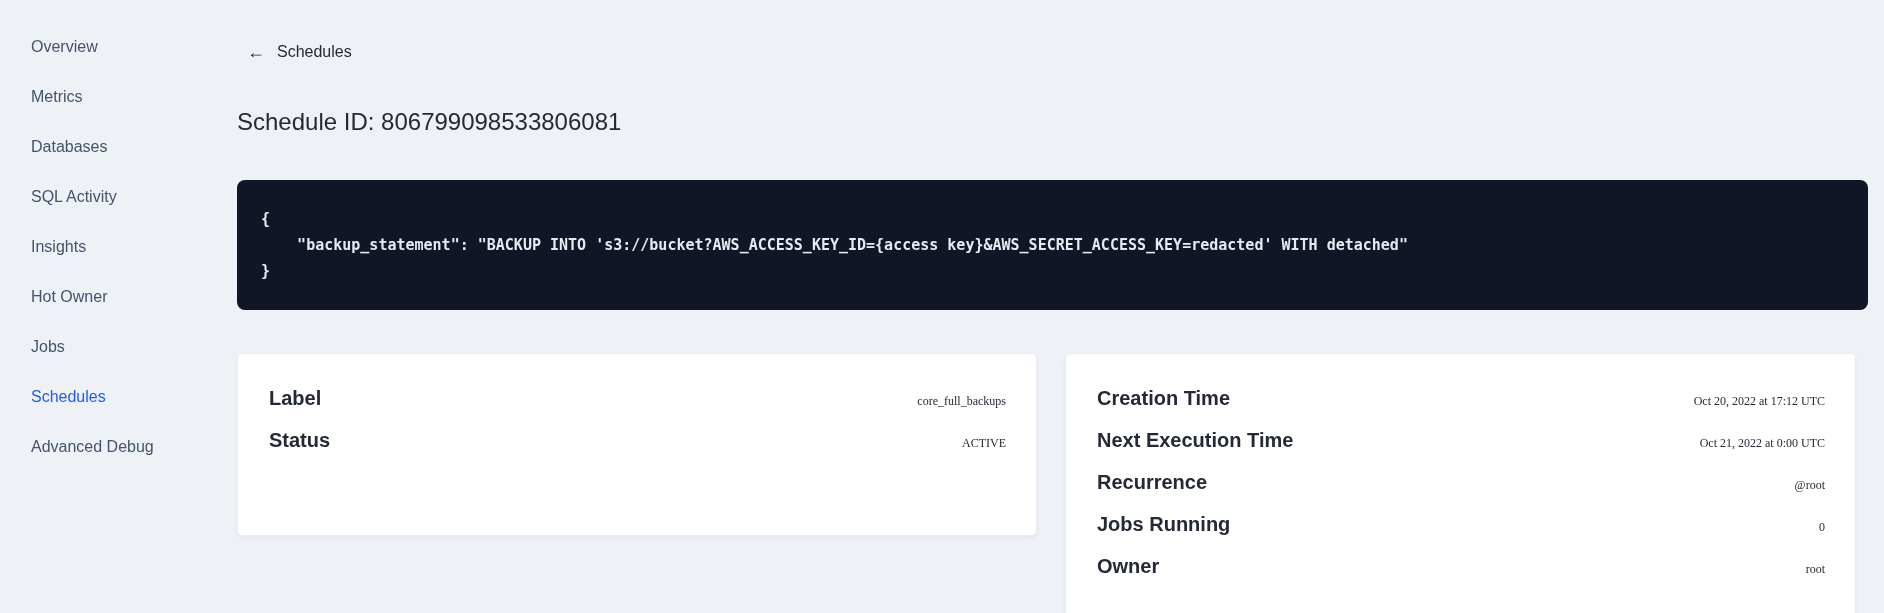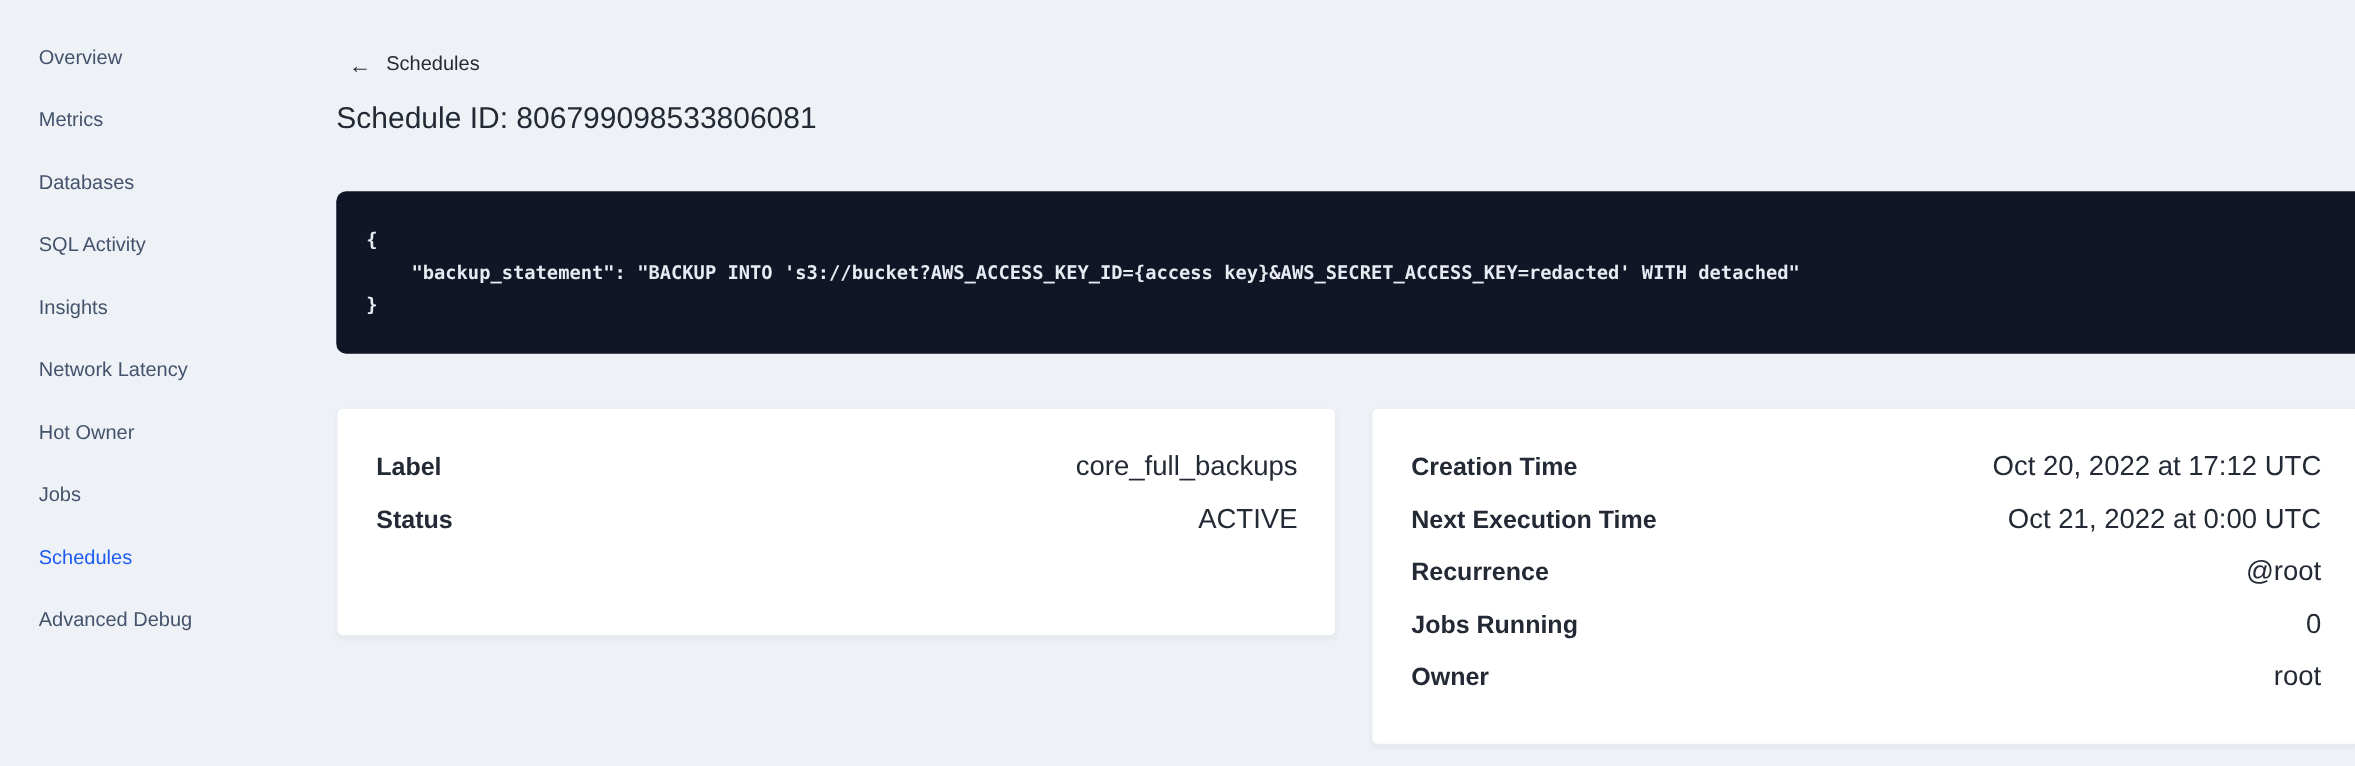--- a/index.html
+++ b/index.html
@@ -1,15 +1,15 @@
 <!DOCTYPE html>
 <html><head>
 <meta charset="utf-8">
 <style>
-  * { margin: 0; padding: 0; box-sizing: border-box; gap: 32px; }
+  * { margin: 0; padding: 0; box-sizing: border-box; }
   html, body {
     width: 1884px; height: 613px;
     background: #eef2f7;
     font-family: "Liberation Sans", sans-serif;
     color: #242a35;
     overflow: hidden;
   }
   .app { display: flex; width: 1884px; height: 613px; }
 
   
@@ -38,21 +38,21 @@
     align-items: center;
     gap: 12px;
     font-size: 16px;
     line-height: 18px;
     color: #242a35;
     cursor: pointer;
   }
   .back-link .arrow { font-size: 18px; line-height: 18px; color: #242a35; }
 
   .page-title {
-    margin-top: 16px;
+    margin-top: 44px;
     font-size: 24px;
     line-height: 32px;
     font-weight: 500;
     color: #242a35;
   }
 
   .code-block {
     margin-top: 42px;
     background: #101626;
     border-radius: 8px;
@@ -91,38 +91,38 @@
     align-items: baseline;
     height: 42px;
     padding-top: 9px;
   }
   .row .label {
     font-size: 20px;
     font-weight: 700;
     color: #242a35;
   }
   .row .value {
-    font-size: 22px;
+    font-size: 12px;
     font-weight: 400;
     color: #242a35;
     text-align: right;
+    font-family: Liberation Serif, serif;
   }
 </style>
 </head>
 <body>
 
 <div class="app">
 
   <nav class="sidebar">
     <div class="nav-item">Overview</div>
     <div class="nav-item">Metrics</div>
     <div class="nav-item">Databases</div>
     <div class="nav-item">SQL Activity</div>
     <div class="nav-item">Insights</div>
-    <div class="nav-item">Network Latency</div>
     <div class="nav-item">Hot Owner</div>
     <div class="nav-item">Jobs</div>
     <div class="nav-item active">Schedules</div>
     <div class="nav-item">Advanced Debug</div>
   </nav>
 
   <main class="main">
 
     <div class="back-link">
       <span class="arrow">←</span>

